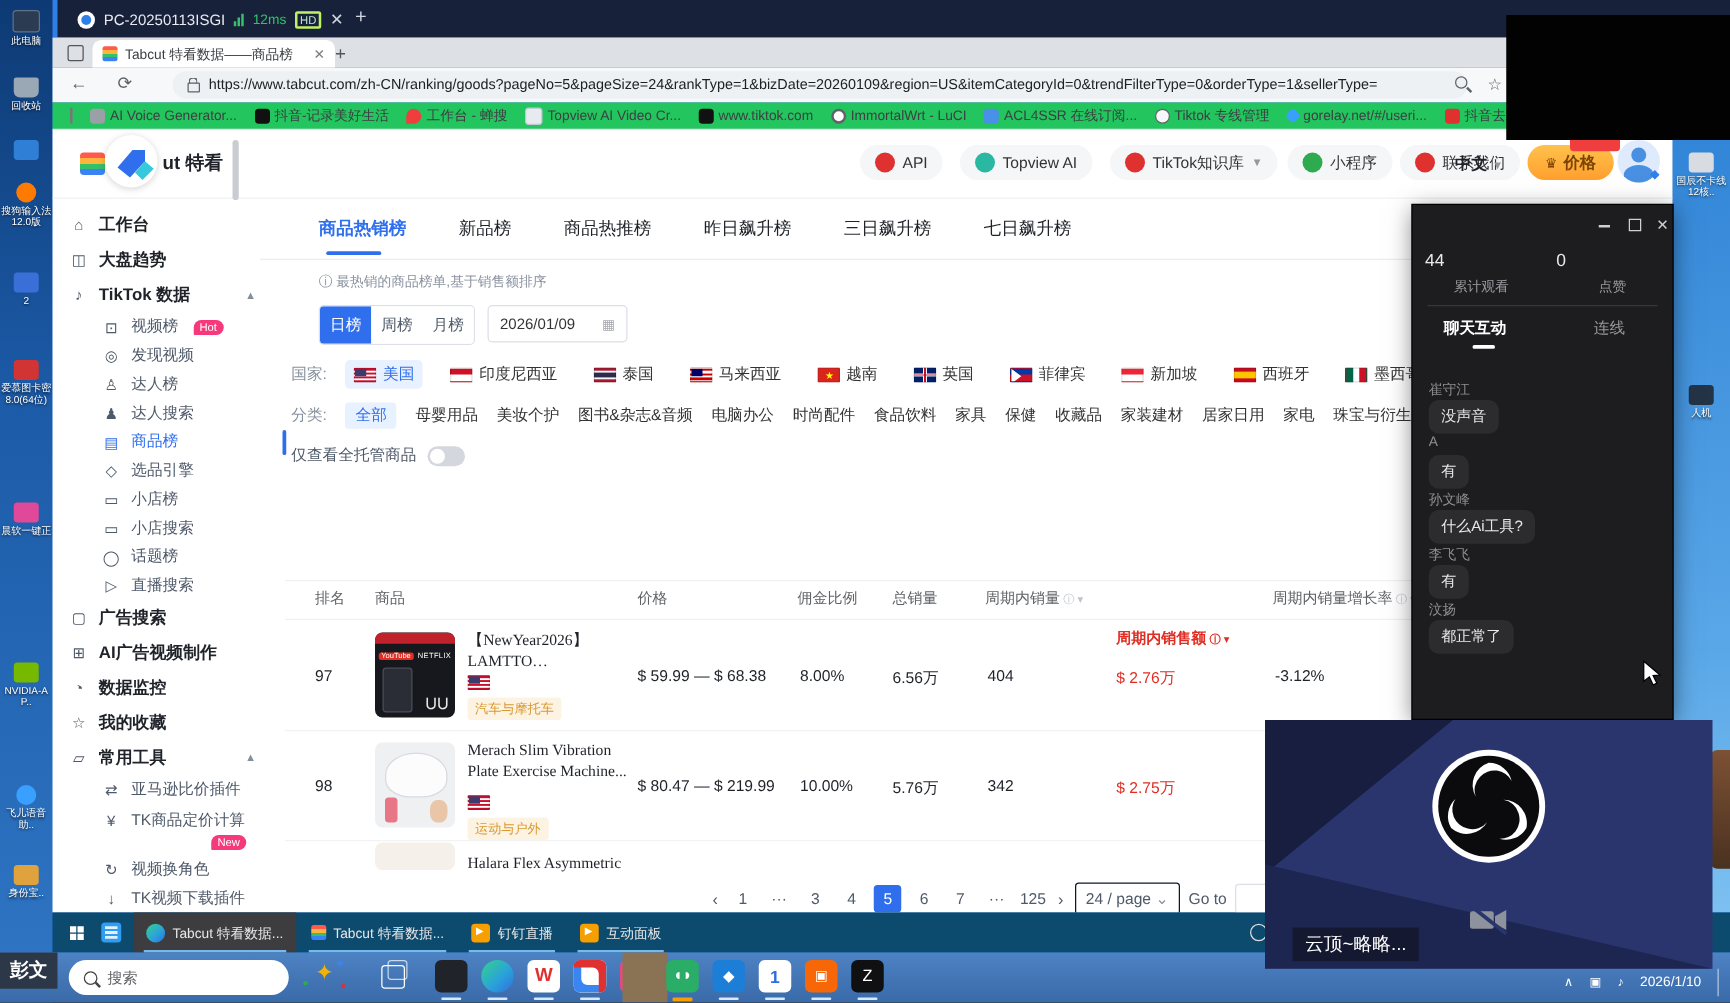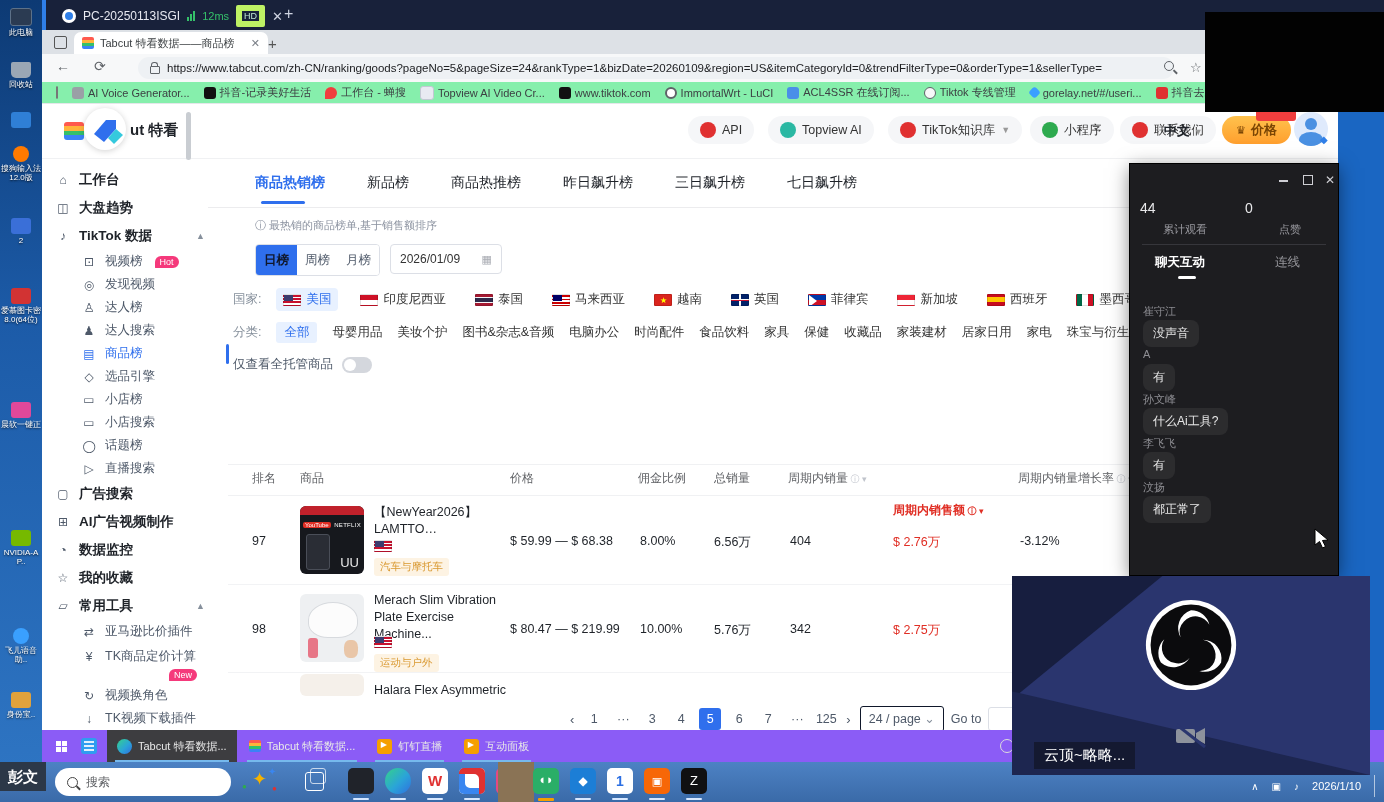--- a/index.html
+++ b/index.html
@@ -13,42 +13,42 @@
   .dlabel{font-size:8px;line-height:9px;color:#fff;text-shadow:0 1px 2px rgba(0,0,0,.8);display:block;word-break:break-all;}
   
   #rtitle{left:42px;top:0;width:1342px;height:30px;background:#18213a;z-index:10;}
   #rtitle .edge{position:absolute;left:0;top:0;width:4px;height:30px;background:#2f7fe8;}
   .rtab{position:absolute;left:10px;top:3px;height:26px;display:flex;align-items:center;gap:7px;padding:0 10px;color:#e8eaf2;font-size:12px;}
   .ring-icon{width:14px;height:14px;border-radius:50%;background:#fff;position:relative;}
   .ring-icon::after{content:"";position:absolute;left:3px;top:3px;width:8px;height:8px;border-radius:50%;background:#2f7fe8;}
   .sigbars{display:inline-flex;align-items:flex-end;gap:1px;height:10px;}
   .sigbars i{width:2px;background:#35c06a;display:block;}
   .latency{color:#35c06a;font-size:11px;}
-  .hd{font-size:9px;color:#bfe8d2;border:6px solid #bef264;border-radius:2px;padding:0 2px;}
+  .hd{font-size:9px;color:#bfe8d2;border:2px solid #bef264;border-radius:2px;padding:0 2px;}
   .wclose{color:#cfd4e2;font-size:13px;}
   .plus{color:#cfd4e2;font-size:16px;}
   
   #tabstrip{left:42px;top:30px;width:1296px;height:24px;background:#dde1e6;z-index:10;}
   .sq-icon{position:absolute;left:12px;top:6px;width:11px;height:11px;border:1.5px solid #555;border-radius:2px;}
   .btab{position:absolute;left:32px;top:2px;width:178px;height:22px;background:#fff;border-radius:7px 7px 0 0;display:flex;align-items:center;gap:6px;padding:0 8px;font-size:11px;color:#3c4043;}
   .bars-icon{width:12px;height:12px;border-radius:2px;flex:0 0 auto;
     background:linear-gradient(180deg,#ff5a4e 0 25%,#ffb43b 25% 50%,#35c06a 50% 75%,#3b82f6 75% 100%);}
   .tabx{margin-left:auto;color:#7a7f87;font-size:11px;}
   .ntab{position:absolute;left:226px;top:5px;color:#555;font-size:15px;}
   #toolbar{left:42px;top:54px;width:1296px;height:28px;background:#f7f8f9;z-index:10;}
   .navbtn{position:absolute;top:4px;font-size:14px;color:#5f6368;}
   .omni{position:absolute;left:96px;top:3px;width:1012px;height:22px;background:#eef1f4;border-radius:12px;display:flex;align-items:center;gap:7px;padding:0 12px;overflow:hidden;}
   .lock{width:8px;height:6px;border:1px solid #5f6368;border-radius:1px;position:relative;flex:0 0 auto;margin-top:3px;}
   .lock::before{content:"";position:absolute;left:0px;top:-5px;width:5px;height:4px;border:1px solid #5f6368;border-bottom:none;border-radius:3px 3px 0 0;}
   .url{font-size:11.5px;color:#202124;white-space:nowrap;}
   .tb-ic{position:absolute;top:7px;width:13px;height:13px;}
   .mag{border:1.5px solid #5f6368;border-radius:50%;width:8px;height:8px;}
   .mag::after{content:"";position:absolute;left:8px;top:9px;width:5px;height:1.5px;background:#5f6368;transform:rotate(45deg);}
   .star{color:#5f6368;font-size:13px;line-height:13px;}
-  #bmbar{left:42px;top:82px;width:1296px;height:22px;background:#86efac;border-bottom:1px solid #e4e7ea;z-index:10;display:flex;align-items:center;gap:14px;padding-left:14px;box-sizing:border-box;}
+  #bmbar{left:42px;top:82px;width:1296px;height:22px;background:#22c55e;border-bottom:1px solid #e4e7ea;z-index:10;display:flex;align-items:center;gap:14px;padding-left:14px;box-sizing:border-box;}
   .bm{display:flex;align-items:center;gap:4px;font-size:11px;color:#3c4043;white-space:nowrap;}
   .fav{width:12px;height:12px;border-radius:3px;flex:0 0 auto;}
   
   #page{left:42px;top:104px;width:1296px;height:626px;background:#fff;z-index:10;overflow:hidden;}
   #phead{position:absolute;left:0;top:0;width:100%;height:54px;border-bottom:1px solid #f0f1f3;}
   .logo-bars{position:absolute;left:22px;top:18px;width:20px;height:18px;border-radius:3px;
     background:linear-gradient(180deg,#ff5a4e 0 25%,#ffb43b 25% 50%,#35c06a 50% 75%,#3b82f6 75% 100%);}
   .logo-circle{position:absolute;left:42px;top:4px;width:42px;height:42px;border-radius:50%;background:#fff;box-shadow:0 1px 6px rgba(0,0,0,.18);}
   .brand{position:absolute;left:88px;top:17px;font-size:15px;font-weight:bold;color:#1f2329;}
   .navpill{position:absolute;top:12px;height:28px;border-radius:14px;background:#f5f6f8;display:flex;align-items:center;gap:6px;padding:0 12px;font-size:12.5px;color:#333;box-sizing:border-box;}
@@ -76,21 +76,21 @@
   #main{position:absolute;left:166px;top:56px;width:1130px;height:570px;}
   .mtabs{position:absolute;left:47px;top:14px;display:flex;gap:42px;font-size:14px;color:#1f2329;}
   .mtab{position:relative;padding-bottom:12px;}
   .mtab.active{color:#2f6fed;font-weight:bold;}
   .mtab.active::after{content:"";position:absolute;left:6px;bottom:0;width:44px;height:3px;background:#2f6fed;border-radius:2px;}
   .mdiv{position:absolute;left:0;top:47px;width:1130px;height:1px;background:#ececee;}
   .hint{position:absolute;left:47px;top:58px;font-size:11px;color:#8a919f;}
   .hint::before{content:"ⓘ ";}
   .seg{position:absolute;left:47px;top:84px;display:flex;border:1px solid #dcdfe6;border-radius:4px;overflow:hidden;height:30px;}
   .seg div{width:41px;line-height:30px;text-align:center;font-size:12.5px;color:#4e5969;background:#fff;}
-  .seg .on{background:#2f6fed;color:#0f172a;font-weight:bold;}
+  .seg .on{background:#2f6fed;color:#ffffff;}
   .datebox{position:absolute;left:182px;top:84px;width:92px;height:28px;border:1px solid #dcdfe6;border-radius:4px;display:flex;align-items:center;gap:8px;padding:0 9px;font-size:12px;color:#333;}
   .cal{color:#a8abb2;font-size:11px;margin-left:auto;}
   .filter-row{position:absolute;left:25px;display:flex;align-items:center;gap:15px;font-size:12.5px;color:#333;white-space:nowrap;}
   .flabel{color:#86909c;}
   .chip{display:flex;align-items:center;gap:5px;padding:3px 7px;border-radius:4px;}
   .chip.on{background:#e8f1ff;color:#2f6fed;}
   .cat.on{background:#e8f1ff;color:#2f6fed;padding:2px 8px;border-radius:3px;}
   .fl{display:inline-block;width:18px;height:12px;border:1px solid rgba(0,0,0,.12);border-radius:1px;position:relative;overflow:hidden;background:#eee;flex:0 0 auto;box-sizing:border-box;}
   .f-us{background:repeating-linear-gradient(180deg,#c8102e 0 1.6px,#fff 1.6px 3.2px);}
   .f-us::before{content:"";position:absolute;left:0;top:0;width:9px;height:6px;background:#3c3b6e;}
@@ -117,21 +117,21 @@
   
   .th{position:absolute;top:310px;font-size:12px;color:#606266;white-space:nowrap;}
   .thx{border-top:1px solid #f0f1f3;border-bottom:1px solid #f0f1f3;left:20px;top:304px;width:1110px;height:30px;position:absolute;}
   .sortm::after{content:" ⓘ ▾";font-size:9px;color:#c0c4cc;}
   .th.red{color:#e02e24;font-weight:bold;margin-top:32px;}
   .th.red::after{content:" ⓘ ▾";font-size:9px;color:#e02e24;}
   .trow{position:absolute;left:20px;width:1110px;height:88px;border-bottom:1px solid #f2f3f5;}
   .cell{position:absolute;font-size:12.5px;color:#1f2329;white-space:nowrap;}
   .rankc{left:24px;top:38px;}
   .thumb{position:absolute;left:72px;top:10px;width:64px;height:68px;border-radius:6px;overflow:hidden;}
-  .pt-title{position:absolute;left:146px;top:8px;width:140px;font-size:12.5px;line-height:17px;color:#1f2329;}
+  .pt-title{position:absolute;left:146px;top:8px;width:140px;font-size:12.5px;line-height:17px;color:#1f2329;font-family:Liberation Serif, serif;}
   .pt-flag{position:absolute;left:146px;top:44px;}
   .ptag{position:absolute;left:146px;top:62px;font-size:10.5px;color:#d9982f;background:#fdf3e3;border-radius:3px;padding:2px 6px;}
   .c-price{left:282px;top:38px;}
   .c-comm{left:412px;top:38px;}
   .c-total{left:486px;top:38px;}
   .c-psales{left:562px;top:38px;}
   .c-prev{left:665px;top:38px;color:#e02e24;}
   .c-grow{left:792px;top:38px;}
   
   .th97{background:#16181d;}
@@ -175,21 +175,21 @@
   .msg-n{position:absolute;left:13px;font-size:11px;color:#8e8e93;}
   .msg-b{position:absolute;left:13px;background:#2c2c2e;border-radius:8px;padding:5px 10px;font-size:12px;color:#e8e8e8;white-space:nowrap;}
   
   #vid{left:1012px;top:576px;width:358px;height:199px;background:#2a356e;z-index:36;overflow:hidden;}
   #vid .t1{position:absolute;left:0;top:0;width:100%;height:100%;background:#171e3f;clip-path:polygon(0 0,42% 0,0 62%);}
   #vid .t2{position:absolute;left:0;top:0;width:100%;height:100%;background:#1d2650;clip-path:polygon(0 100%,0 58%,100% 100%);}
   #vid .nm{position:absolute;left:22px;bottom:6px;background:rgba(12,14,24,.55);color:#fff;font-size:15px;padding:4px 10px;}
   #obslogo{position:absolute;left:132px;top:22px;}
   #camoff{position:absolute;left:162px;top:146px;}
   
-  #rtb{left:42px;top:730px;width:1342px;height:32px;background:#8b5cf6;z-index:20;display:flex;align-items:center;}
+  #rtb{left:42px;top:730px;width:1342px;height:32px;background:#0c4a6e;z-index:20;display:flex;align-items:center;}
   .winlogo{display:grid;grid-template-columns:5px 5px;grid-gap:1px;margin:0 14px 0 14px;}
   .winlogo i{width:5px;height:5px;background:#fff;display:block;}
   .calc{width:16px;height:16px;border-radius:3px;background:#2f9df0;margin-right:10px;position:relative;}
   .calc::after{content:"";position:absolute;left:3px;top:3px;width:10px;height:10px;background:linear-gradient(#fff 0 2px,transparent 2px 4px,#fff 4px 6px,transparent 6px 8px,#fff 8px);opacity:.85;}
   .rtb-app{height:32px;display:flex;align-items:center;gap:6px;padding:0 10px;font-size:11px;color:#e8e8e8;position:relative;margin-right:2px;white-space:nowrap;}
   .rtb-app.sel{background:#3d3d40;}
   .rtb-app .run{position:absolute;left:8px;bottom:0;right:8px;height:2px;background:#76b9ed;}
   .edge-ic{width:15px;height:15px;border-radius:50%;background:linear-gradient(135deg,#35d28a,#2aa4d8 55%,#2f6fe0);}
   .dd-ic{width:15px;height:15px;border-radius:3px;background:#f59f00;position:relative;}
   .dd-ic::after{content:"▶";position:absolute;left:3.5px;top:1px;font-size:8px;color:#fff;}
@@ -653,20 +653,35 @@
         <span class="pbtn">125</span>
         <span class="parrow">›</span>
         <span class="psize">24 / page</span>
         <span>Go to</span>
         <span class="goto-in"></span>
         <span>Page</span>
       </div>
     </div>
   </div>
 
+  <div class="abs" id="wpr">
+    <span class="rock"></span>
+    <div class="dicon-r" style="top:18px">
+        <span class="dic-img" style="background:#7a8aa0;margin:0 auto 2px"></span>
+        <span class="dlabel">惠普战66..</span>
+      </div>
+    <div class="dicon-r" style="top:92px">
+        <span class="dic-img" style="background:#d8dce2;margin:0 auto 2px"></span>
+        <span class="dlabel">国辰不卡线 12核..</span>
+      </div>
+    <div class="dicon-r" style="top:278px">
+        <span class="dic-img" style="background:#243447;margin:0 auto 2px"></span>
+        <span class="dlabel">人机</span>
+      </div>
+  </div>
 
   <div class="abs" id="blackbox"></div>
 
   <div class="abs" id="chat">
     <span class="wc wc-min"></span>
     <span class="wc wc-max"></span>
     <span class="wc wc-x">✕</span>
     <span class="stat-v" style="left:10px">44</span>
     <span class="stat-l" style="left:10px">累计观看</span>
     <span class="stat-v" style="left:115px">0</span>

